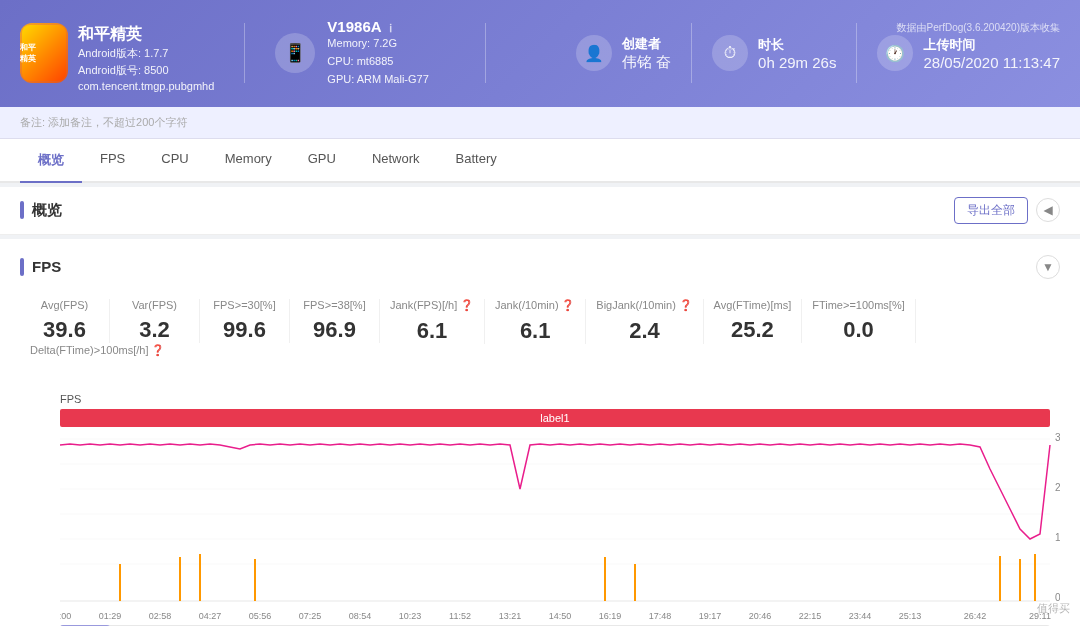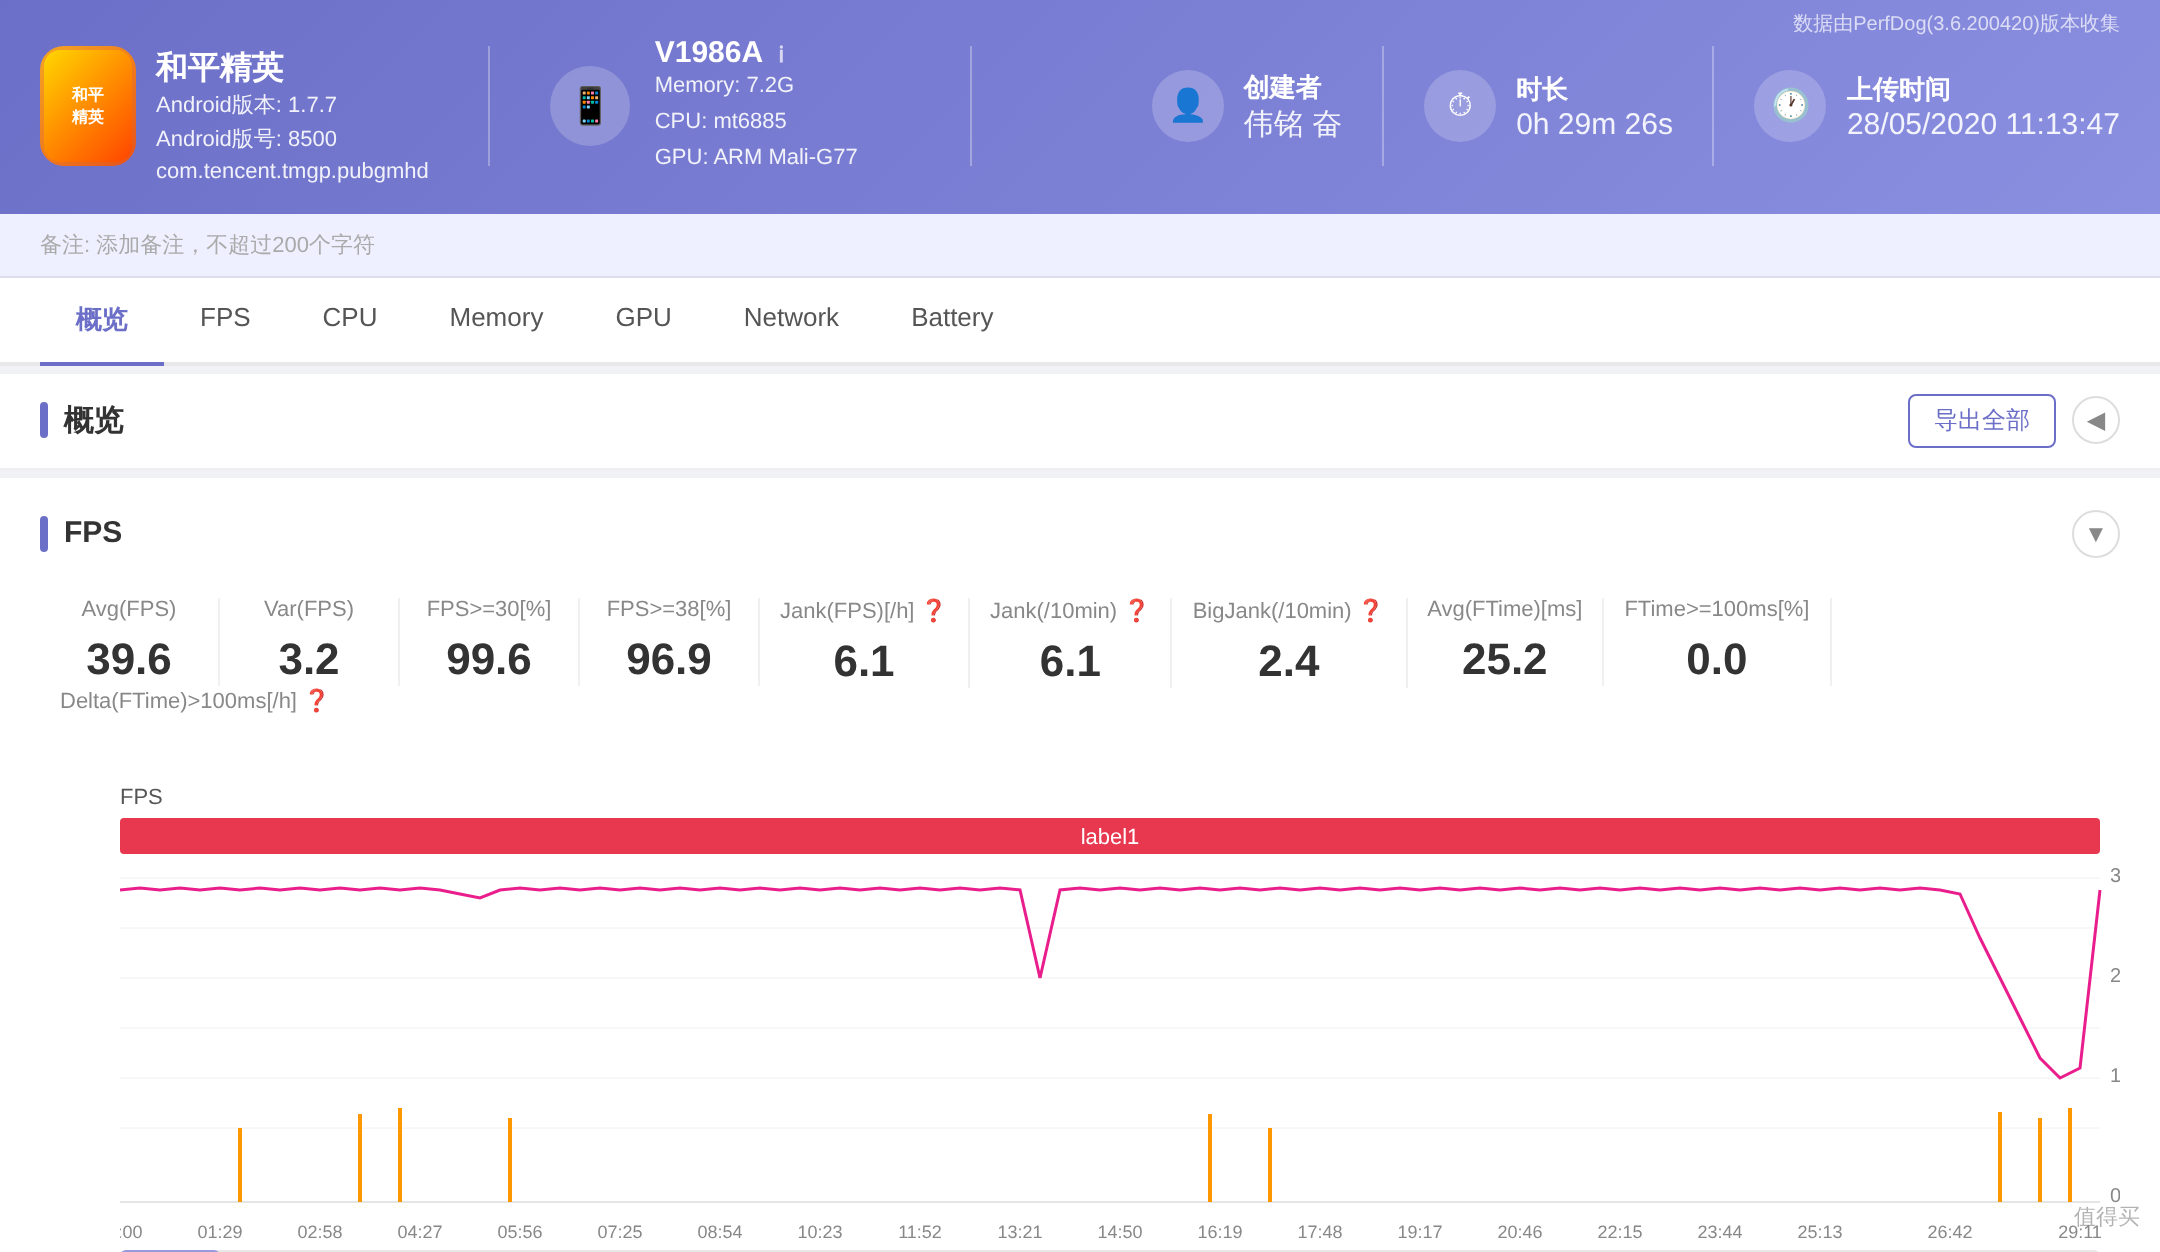--- a/index.html
+++ b/index.html
@@ -19,21 +19,20 @@
       gap: 10px;
       min-width: 180px;
     }
     .app-icon {
       width: 48px;
       height: 60px;
       background: linear-gradient(135deg, #f5a623, #e8521a);
       border-radius: 12px;
       display: flex;
       align-items: center;
-      justify-content: center;
       font-size: 10px;
       color: white;
       font-weight: bold;
       position: relative;
       overflow: hidden;
     }
     .app-icon::before {
       content: '';
       position: absolute;
       top: 2px; left: 2px; right: 2px; bottom: 2px;
@@ -97,21 +96,21 @@
       display: flex;
       align-items: center;
       justify-content: center;
       font-size: 16px;
     }
     .meta-label { font-size: 13px; font-weight: bold; }
     .meta-value { font-size: 15px; opacity: 0.9; }
 
     .header-top-note {
       position: absolute;
-      top: 5px;
+      top: 21px;
       right: 20px;
       color: rgba(255,255,255,0.7);
       font-size: 10px;
     }
 
     
     .notes-bar {
       background: #eef0ff;
       padding: 8px 20px;
       color: #aaa;

